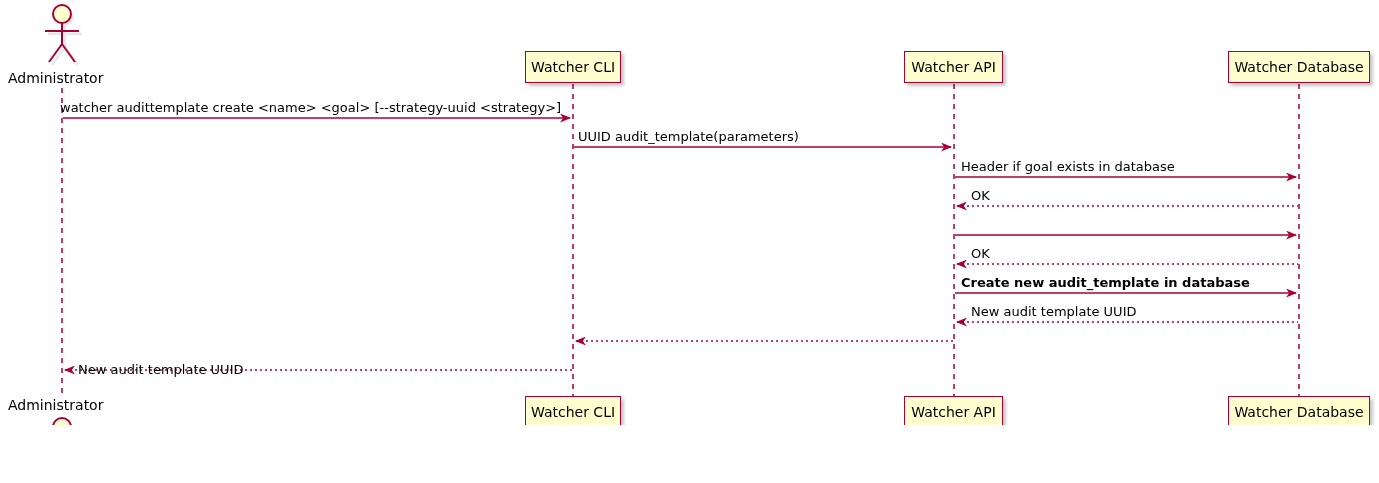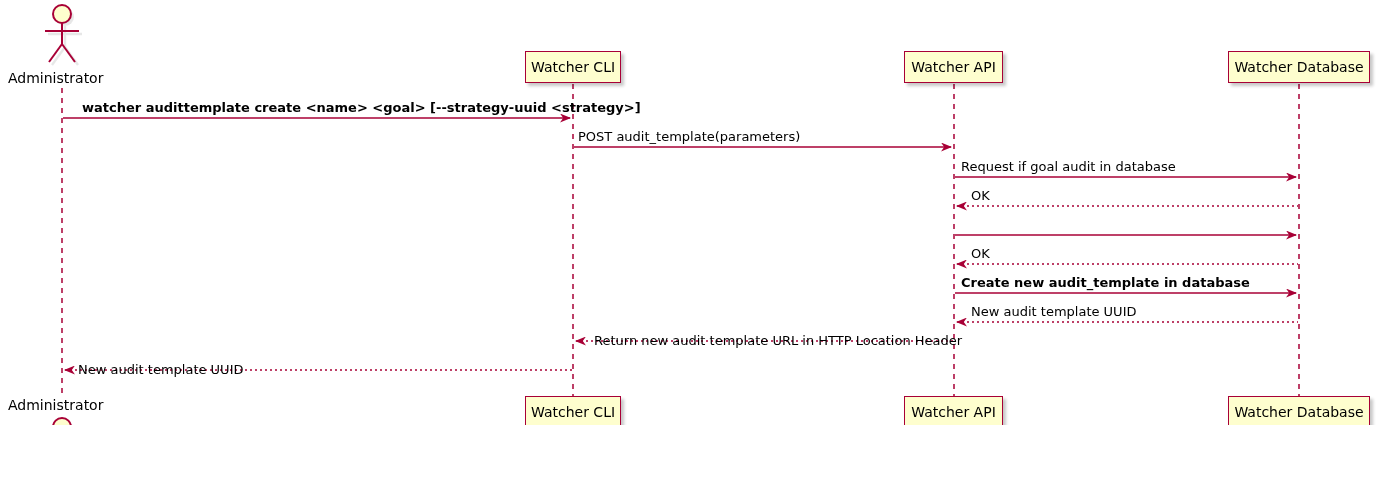--- a/index.html
+++ b/index.html
@@ -138,32 +138,31 @@
   <div class="participant-box" style="left:904px; top:51px; width:99px; height:32px;">Watcher API</div>
 
   <div class="participant-box" style="left:1228px; top:51px; width:142px; height:32px;">Watcher Database</div>
 
   <div class="participant-box" style="left:525px; top:396px; width:96px; height:32px;">Watcher CLI</div>
 
   <div class="participant-box" style="left:904px; top:396px; width:99px; height:32px;">Watcher API</div>
 
   <div class="participant-box" style="left:1228px; top:396px; width:142px; height:32px;">Watcher Database</div>
 
-  <div class="msg-label" style="left:82px; top:101px;font-weight:bold;">watcher audittemplate create &lt;name&gt; &lt;goal&gt; [--strategy-uuid &lt;strategy&gt;]</div>
+  <div class="msg-label" style="left:60px; top:101px;">watcher audittemplate create &lt;name&gt; &lt;goal&gt; [--strategy-uuid &lt;strategy&gt;]</div>
 
-  <div class="msg-label" style="left:578px; top:130px;">POST audit_template(parameters)</div>
+  <div class="msg-label" style="left:578px; top:130px;">UUID audit_template(parameters)</div>
 
-  <div class="msg-label" style="left:961px; top:160px;">Request if goal audit in database</div>
+  <div class="msg-label" style="left:961px; top:160px;">Header if goal exists in database</div>
 
   <div class="msg-label" style="left:971px; top:189px;">OK</div>
 
 
   <div class="msg-label" style="left:971px; top:247px;">OK</div>
 
   <div class="msg-label" style="left:961px; top:276px;font-weight:bold;">Create new audit_template in database</div>
 
   <div class="msg-label" style="left:971px; top:305px;">New audit template UUID</div>
 
-  <div class="msg-label" style="left:594px; top:334px;">Return new audit template URL in HTTP Location Header</div>
 
   <div class="msg-label" style="left:78px; top:363px;">New audit template UUID</div>
 
 </div>
 
 </body></html>

